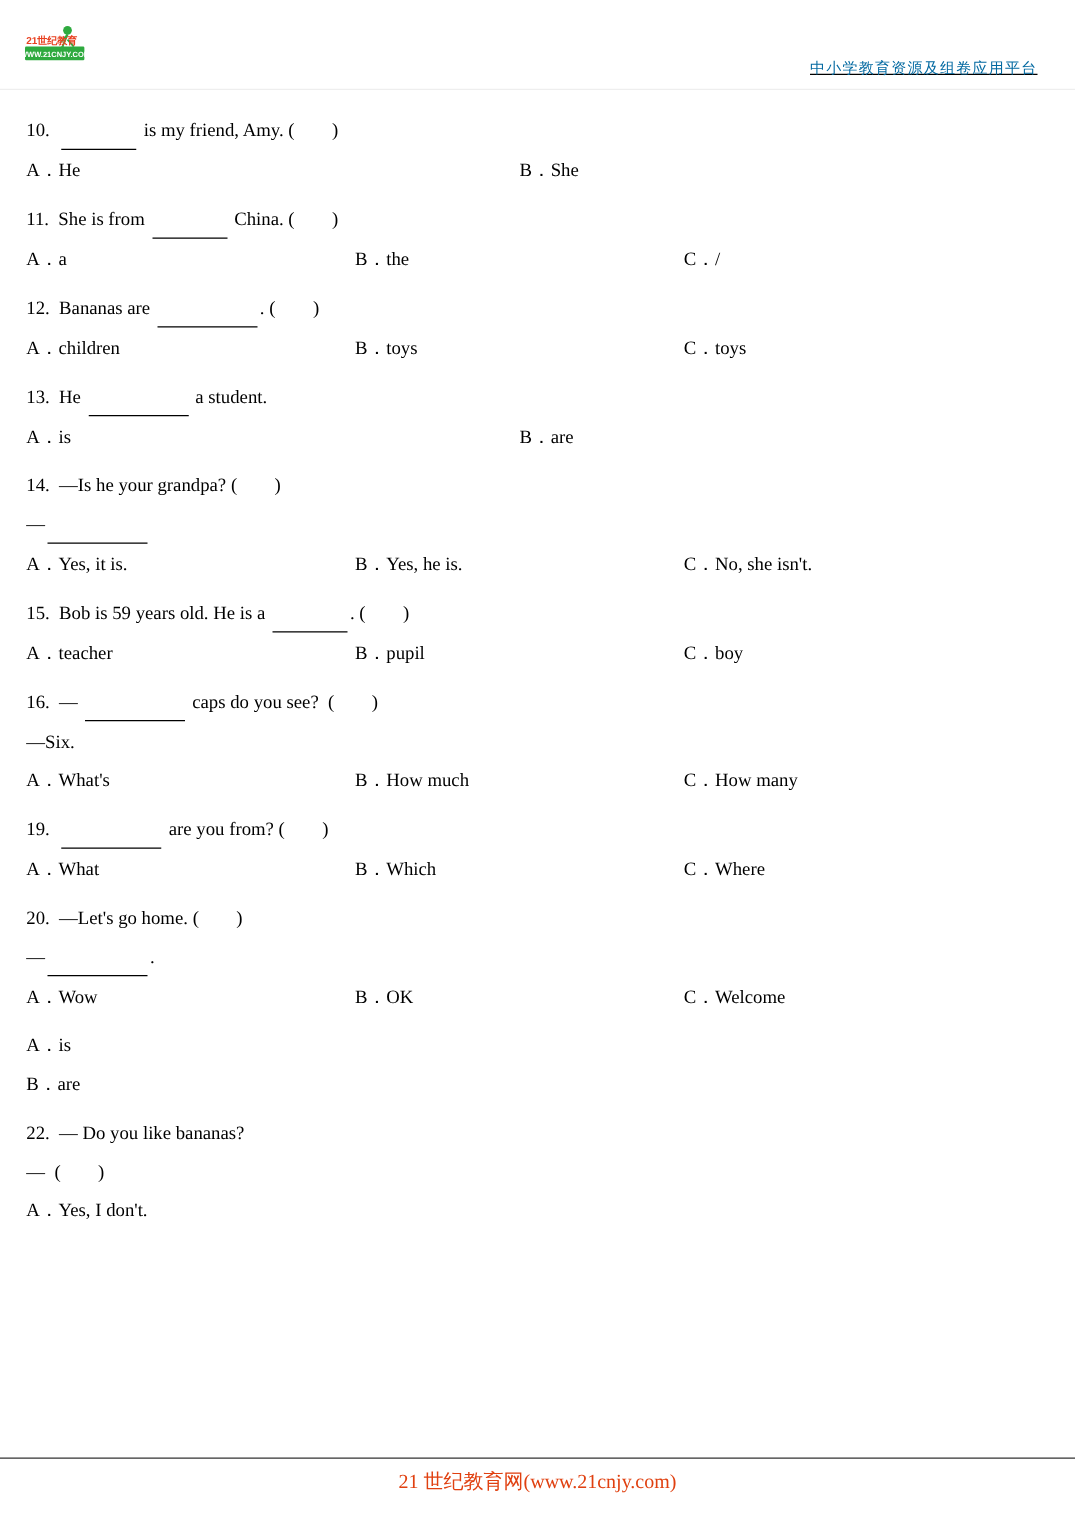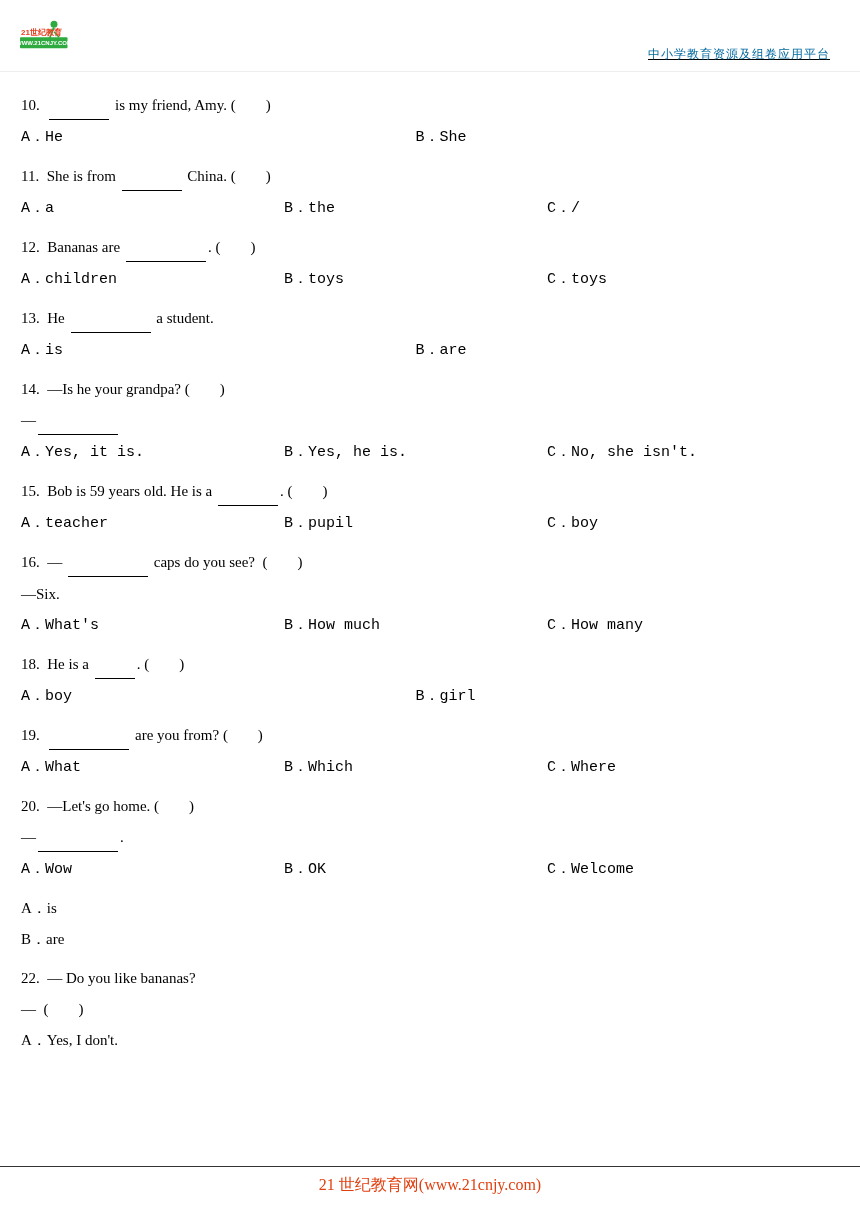--- a/index.html
+++ b/index.html
@@ -50,21 +50,20 @@
       line-height: 1.8;
     }
     .options-line {
       display: flex;
       margin-bottom: 4px;
       line-height: 1.8;
     }
     .option {
       min-width: 220px;
       flex: 1;
-      font-family: Liberation Mono, monospace;
     }
     .blank {
       display: inline-block;
       border-bottom: 1px solid #000;
       min-width: 60px;
       margin: 0 2px;
     }
     .blank-short {
       display: inline-block;
       border-bottom: 1px solid #000;
@@ -189,29 +188,20 @@
       —Six.
     </div>
     <div class="options-line">
       <span class="option">A．What's</span>
       <span class="option">B．How much</span>
       <span class="option">C．How many</span>
     </div>
   </div>
 
 
-  <div class="question-block">
-    <div class="question-line">
-      18.&nbsp;&nbsp;He is a <span class="blank-short">&nbsp;&nbsp;&nbsp;&nbsp;&nbsp;</span>.&nbsp;(　　)
-    </div>
-    <div class="options-line">
-      <span class="option">A．boy</span>
-      <span class="option">B．girl</span>
-    </div>
-  </div>
 
   <div class="question-block">
     <div class="question-line">
       19.&nbsp;&nbsp;<span class="blank-long">&nbsp;&nbsp;&nbsp;&nbsp;&nbsp;&nbsp;&nbsp;&nbsp;</span> are you from?&nbsp;(　　)
     </div>
     <div class="options-line">
       <span class="option">A．What</span>
       <span class="option">B．Which</span>
       <span class="option">C．Where</span>
     </div>

